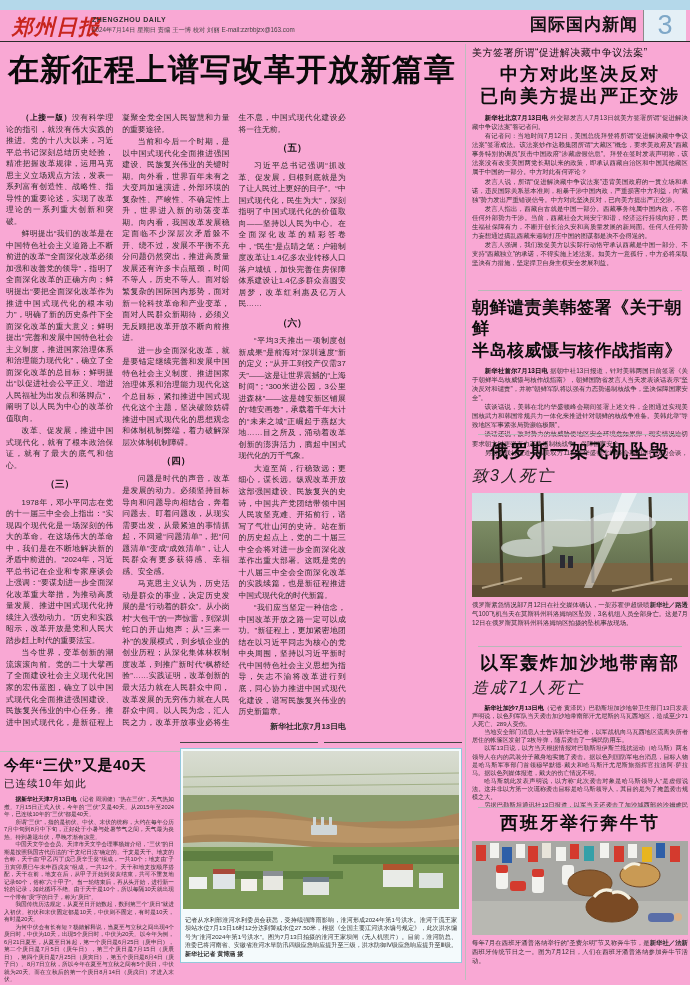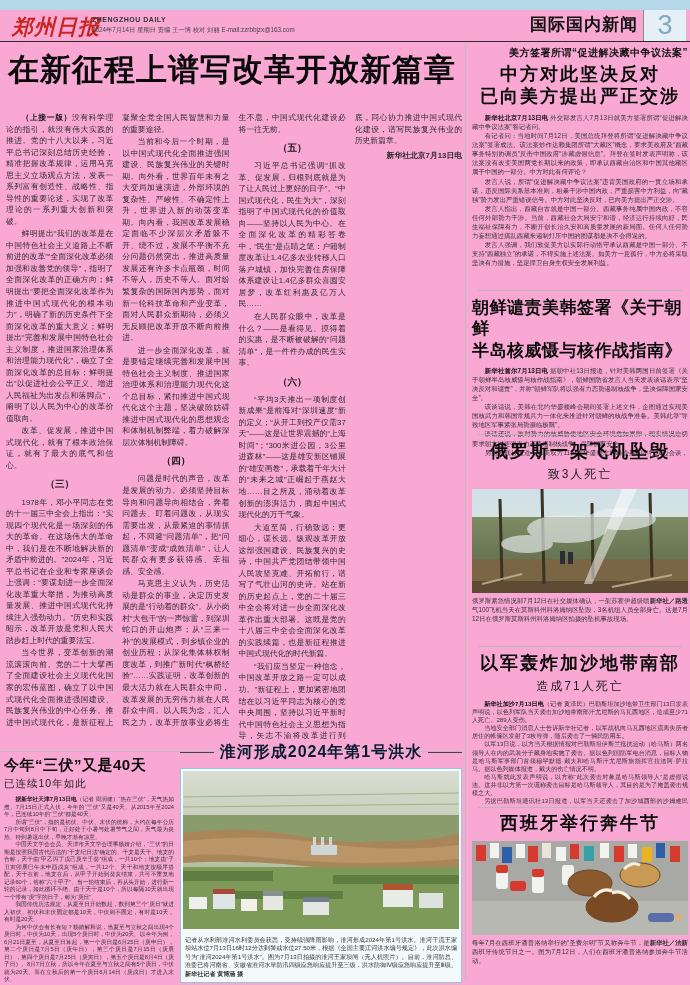--- a/index.html
+++ b/index.html
@@ -24,24 +24,24 @@
              font-size:7.8px;line-height:1.48;text-align:justify;color:#2c2c2c;}
   .para{margin:0 0 1px 0;text-indent:2em;}
   .para b.lead{font-weight:bold;color:#111;}
   .sec-marker{text-align:center;font-weight:bold;font-size:9.5px;margin:6px 0 5px 0;text-indent:0;color:#111;}
   .sign{text-align:right;font-weight:bold;text-indent:0;margin-top:3px;}
   .vrule{position:absolute;left:465px;top:44px;width:0;height:936px;border-left:1px solid #bdbdbd;}
   .hrule-bottom{position:absolute;left:0;top:751px;width:462px;border-top:1px solid #bdbdbd;}
   
   .rart{position:absolute;left:472px;width:216px;}
   .sep{position:absolute;left:478px;width:204px;border-top:1px solid #b8b8b8;}
-  .kicker{font-size:10px;font-weight:bold;text-align:right;color:#111;letter-spacing:.5px;}
+  .kicker{font-size:10px;font-weight:normal;text-align:left;color:#111;letter-spacing:.5px;}
   .rhead{font-size:18px;font-weight:bold;text-align:center;color:#0c0c0c;line-height:1.22;letter-spacing:2px;}
   .rhead2{font-size:17px;font-weight:bold;text-align:left;color:#0c0c0c;line-height:1.25;letter-spacing:.5px;}
-  .rsub{font-size:12px;text-align:center;color:#222;margin-top:3px;letter-spacing:2px;}
+  .rsub{font-size:16px;color:#222;margin-top:3px;letter-spacing:2px;font-style:italic;}
   .rbody{font-size:6.4px;line-height:1.42;text-align:justify;color:#333;margin-top:5px;overflow:hidden;}
   .rbody .para{margin:0;text-indent:2em;}
   .photo{display:block;border:0;margin-top:6px;}
   .caption{font-size:6.4px;line-height:1.4;text-align:justify;color:#333;margin-top:4px;}
   .caption .credit{float:right;font-weight:bold;}
   
   .bl{position:absolute;left:4px;top:756px;width:170px;}
   .bl-head{font-size:15px;font-weight:bold;color:#0c0c0c;letter-spacing:.5px;}
   .bl-sub{font-size:10.5px;text-align:left;color:#222;margin-top:2px;letter-spacing:1px;}
   .bl-body{font-size:5.7px;line-height:1.32;text-align:justify;color:#333;margin-top:5px;height:188px;overflow:hidden;}
@@ -78,21 +78,20 @@
       <div class="sec-marker">（三）</div>
       <div class="para">1978年，邓小平同志在党的十一届三中全会上指出：“实现四个现代化是一场深刻的伟大的革命。在这场伟大的革命中，我们是在不断地解决新的矛盾中前进的。”2024年，习近平总书记在企业和专家座谈会上强调：“要谋划进一步全面深化改革重大举措，为推动高质量发展、推进中国式现代化持续注入强劲动力。”历史和实践昭示，改革开放是党和人民大踏步赶上时代的重要法宝。</div>
       <div class="para">当今世界，变革创新的潮流滚滚向前。党的二十大擘画了全面建设社会主义现代化国家的宏伟蓝图，确立了以中国式现代化全面推进强国建设、民族复兴伟业的中心任务。推进中国式现代化，是新征程上凝聚全党全国人民智慧和力量的重要途径。</div>
       <div class="para">当前和今后一个时期，是以中国式现代化全面推进强国建设、民族复兴伟业的关键时期。向外看，世界百年未有之大变局加速演进，外部环境的复杂性、严峻性、不确定性上升，世界进入新的动荡变革期。向内看，我国改革发展稳定面临不少深层次矛盾躲不开、绕不过，发展不平衡不充分问题仍然突出，推进高质量发展还有许多卡点瓶颈，时间不等人，历史不等人。面对纷繁复杂的国际国内形势，面对新一轮科技革命和产业变革，面对人民群众新期待，必须义无反顾把改革开放不断向前推进。</div>
       <div class="para">进一步全面深化改革，就是要锚定继续完善和发展中国特色社会主义制度、推进国家治理体系和治理能力现代化这个总目标，紧扣推进中国式现代化这个主题，坚决破除妨碍推进中国式现代化的思想观念和体制机制弊端，着力破解深层次体制机制障碍。</div>
       <div class="sec-marker">（四）</div>
       <div class="para">问题是时代的声音，改革是发展的动力。必须坚持目标导向和问题导向相结合，奔着问题去、盯着问题改，从现实需要出发，从最紧迫的事情抓起，不回避“问题清单”，把“问题清单”变成“成效清单”，让人民群众有更多获得感、幸福感、安全感。</div>
       <div class="para">马克思主义认为，历史活动是群众的事业，决定历史发展的是“行动着的群众”。从小岗村“大包干”的一声惊雷，到深圳蛇口的开山炮声；从“三来一补”的发展模式，到乡镇企业的创业历程；从深化集体林权制度改革，到推广新时代“枫桥经验”……实践证明，改革创新的最大活力就在人民群众中间，改革发展的无穷伟力就在人民群众中间。以人民为念，汇人民之力，改革开放事业必将生生不息，中国式现代化建设必将一往无前。</div>
       <div class="sec-marker">（五）</div>
       <div class="para">习近平总书记强调“抓改革、促发展，归根到底就是为了让人民过上更好的日子”。“中国式现代化，民生为大”，深刻指明了中国式现代化的价值取向——坚持以人民为中心。在全面深化改革的精彩答卷中，“民生”是点睛之笔：户籍制度改革让1.4亿多农业转移人口落户城镇，加快完善住房保障体系建设让1.4亿多群众喜圆安居梦，改革红利惠及亿万人民……</div>
-      <div class="para">在人民群众眼中，改革是什么？——是看得见、摸得着的实惠，是不断被破解的“问题清单”，是一件件办成的民生实事。</div>
       <div class="sec-marker">（六）</div>
       <div class="para">“平均3天推出一项制度创新成果”是前海对“深圳速度”新的定义；“从开工到投产仅需37天”——这是让世界震撼的“上海时间”；“300米进公园，3公里进森林”——这是雄安新区铺展的“雄安画卷”，承载着千年大计的“未来之城”正崛起于燕赵大地……目之所及，涌动着改革创新的澎湃活力，腾起中国式现代化的万千气象。</div>
       <div class="para">大道至简，行稳致远；更细心，谋长远。纵观改革开放这部强国建设、民族复兴的史诗，中国共产党团结带领中国人民攻坚克难、开拓前行，谱写了气壮山河的史诗。站在新的历史起点上，党的二十届三中全会将对进一步全面深化改革作出重大部署。这既是党的十八届三中全会全面深化改革的实践续篇，也是新征程推进中国式现代化的时代新篇。</div>
       <div class="para">“我们应当坚定一种信念，中国改革开放之路一定可以成功。”新征程上，更加紧密地团结在以习近平同志为核心的党中央周围，坚持以习近平新时代中国特色社会主义思想为指导，矢志不渝将改革进行到底，同心协力推进中国式现代化建设，谱写民族复兴伟业的历史新篇章。</div>
       <div class="para sign">新华社北京7月13日电</div>
     </div>
   <div class="vrule"></div>
   <div class="hrule-bottom"></div>
 
   <div class="rart" style="top:46px;">
@@ -241,21 +240,20 @@
         <div class="para">所谓“三伏”，指的是初伏、中伏、末伏的统称，大约在每年公历7月中旬到8月中下旬，正好处于小暑与处暑节气之间，天气最为炎热。待到暑退出伏，早晚才渐有凉意。</div>
         <div class="para">中国天文学会会员、天津市天文学会理事杨婧介绍，“三伏”的日期是按照我国古代历法的“干支纪日法”确定的。干支是天干、地支的合称，天干由“甲乙丙丁戊己庚辛壬癸”组成，一共10个；地支由“子丑寅卯辰巳午未申酉戌亥”组成，一共12个。天干和地支按顺序搭配，天干在前，地支在后，从甲子开始到癸亥结束，共可不重复地记录60个，俗称“六十甲子”。当一轮结束后，再从头开始，进行新一轮的记录，如此循环不绝。由于天干是10个，所以每隔10天就出现一个带有“庚”字的日子，称为“庚日”。</div>
         <div class="para">我国传统历法规定，从夏至日开始数起，数到第三个“庚日”就进入初伏。初伏和末伏固定都是10天，中伏则不固定，有时是10天，有时是20天。</div>
         <div class="para">为何中伏会有长有短？杨婧解释说，当夏至与立秋之间出现4个庚日时，中伏为10天，出现5个庚日时，中伏为20天。以今年为例，6月21日夏至，从夏至日算起，第一个庚日是6月25日（庚申日），第二个庚日是7月5日（庚午日），第三个庚日是7月15日（庚辰日），第四个庚日是7月25日（庚寅日），第五个庚日是8月4日（庚子日）。8月7日立秋，所以今年在夏至与立秋之间有5个庚日，中伏就为20天。而在立秋后的第一个庚日8月14日（庚戌日）才进入末伏。</div>
       </div>
   </div>
 
   <div class="bm">
     <div class="bm-headrow">
       <div class="dash"></div>
-      <div class="bm-head">淮河形成2024年第1号洪水</div>
       <div class="dash"></div>
     </div>
     <div class="bm-frame">
       <svg width="276" height="158" viewBox="0 0 276 158">
         <defs>
           <linearGradient id="far" x1="0" y1="0" x2="0" y2="1">
             <stop offset="0" stop-color="#d9ddd2"></stop>
               <stop offset="1" stop-color="#9fae85"></stop>
           </linearGradient>
         </defs>

